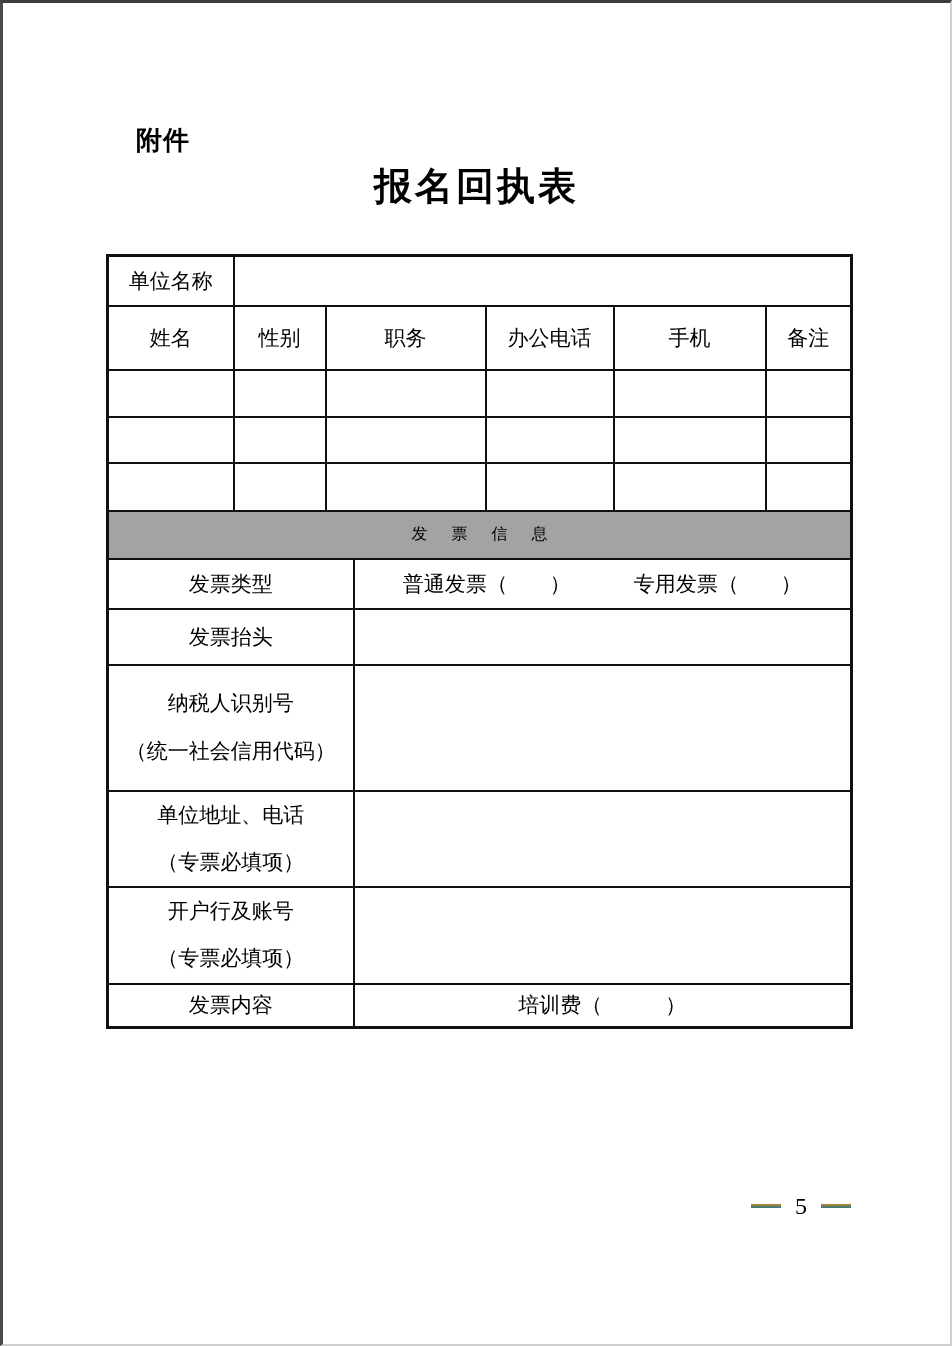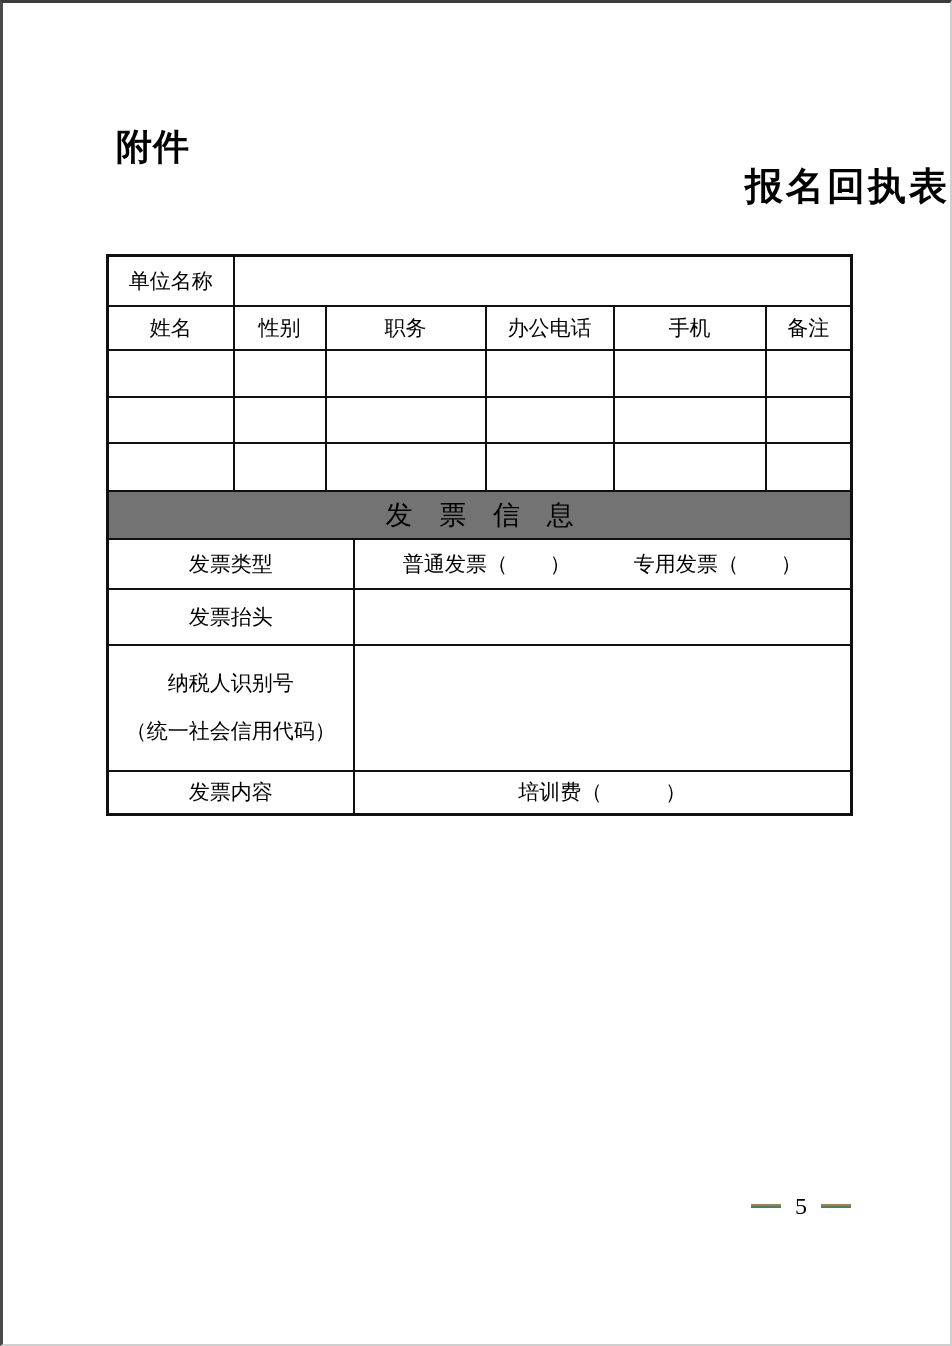--- a/index.html
+++ b/index.html
@@ -16,33 +16,33 @@
     border-top: 3px solid #3c3c3c;
     border-left: 3px solid #4a4a4a;
     border-right: 2px solid #cfcfcf;
     border-bottom: 2px solid #cfcfcf;
     font-family: "Liberation Serif", "DejaVu Serif", serif;
     color: #000000;
     overflow: hidden;
   }
   .attachment-label {
     position: absolute;
-    left: 113px;
+    left: 133px;
     top: 120px;
     font-family: Liberation Serif, serif;
     font-weight: bold;
-    font-size: 36px;
+    font-size: 26px;
     letter-spacing: 1px;
   }
   .doc-title {
     position: absolute;
     left: 0;
     top: 158px;
     width: 100%;
-    text-align: right;
+    text-align: center;
     font-weight: bold;
     font-size: 38px;
     letter-spacing: 3px;
   }
   table.form {
     position: absolute;
     left: 103px;
     top: 251px;
     width: 746px;
     border-collapse: collapse;
@@ -51,22 +51,22 @@
     font-size: 21px;
   }
   table.form td {
     border: 2px solid #101010;
     text-align: center;
     vertical-align: middle;
     padding: 0;
     overflow: hidden;
   }
   td.section-header {
-    background: #737373;
-    font-size: 27px;
+    background: #a3a3a3;
+    font-size: 16px;
     letter-spacing: 10px;
     text-indent: 10px;
   }
   td.multiline {
     white-space: pre-line;
     line-height: 2.25;
   }
   td.val-center {
     text-align: center;
     white-space: pre;
@@ -116,21 +116,21 @@
       <col style="width:152px">
       <col style="width:86px">
     </colgroup>
 
     <tbody>
         <tr style="height:50px">
       <td>单位名称</td>
       <td colspan="6" class="val-left"></td>
     </tr>
 
-    <tr style="height:44px">
+    <tr style="height:64px">
       <td>姓名</td>
       <td>性别</td>
       <td colspan="2">职务</td>
       <td>办公电话</td>
       <td>手机</td>
       <td>备注</td>
     </tr>
 
     <tr style="height:47px">
       <td></td>
@@ -170,21 +170,31 @@
       <td colspan="3">发票抬头</td>
       <td colspan="4" class="val-left"></td>
     </tr>
 
     <tr style="height:126px">
       <td colspan="3" class="multiline">纳税人识别号
 （统一社会信用代码）</td>
       <td colspan="4" class="val-left"></td>
     </tr>
 
-
+    <tr style="height:96px">
+      <td colspan="3" class="multiline">单位地址、电话
+（专票必填项）</td>
+      <td colspan="4" class="val-left"></td>
+    </tr>
+
+    <tr style="height:94px">
+      <td colspan="3" class="multiline">开户行及账号
+（专票必填项）</td>
+      <td colspan="4" class="val-left"></td>
+    </tr>
 
     <tr style="height:44px">
       <td colspan="3">发票内容</td>
       <td colspan="4" class="val-left">培训费（　　　）</td>
     </tr>
   </tbody>
     </table>
 
   <div class="page-number">
     <span class="pn-dash"></span>

